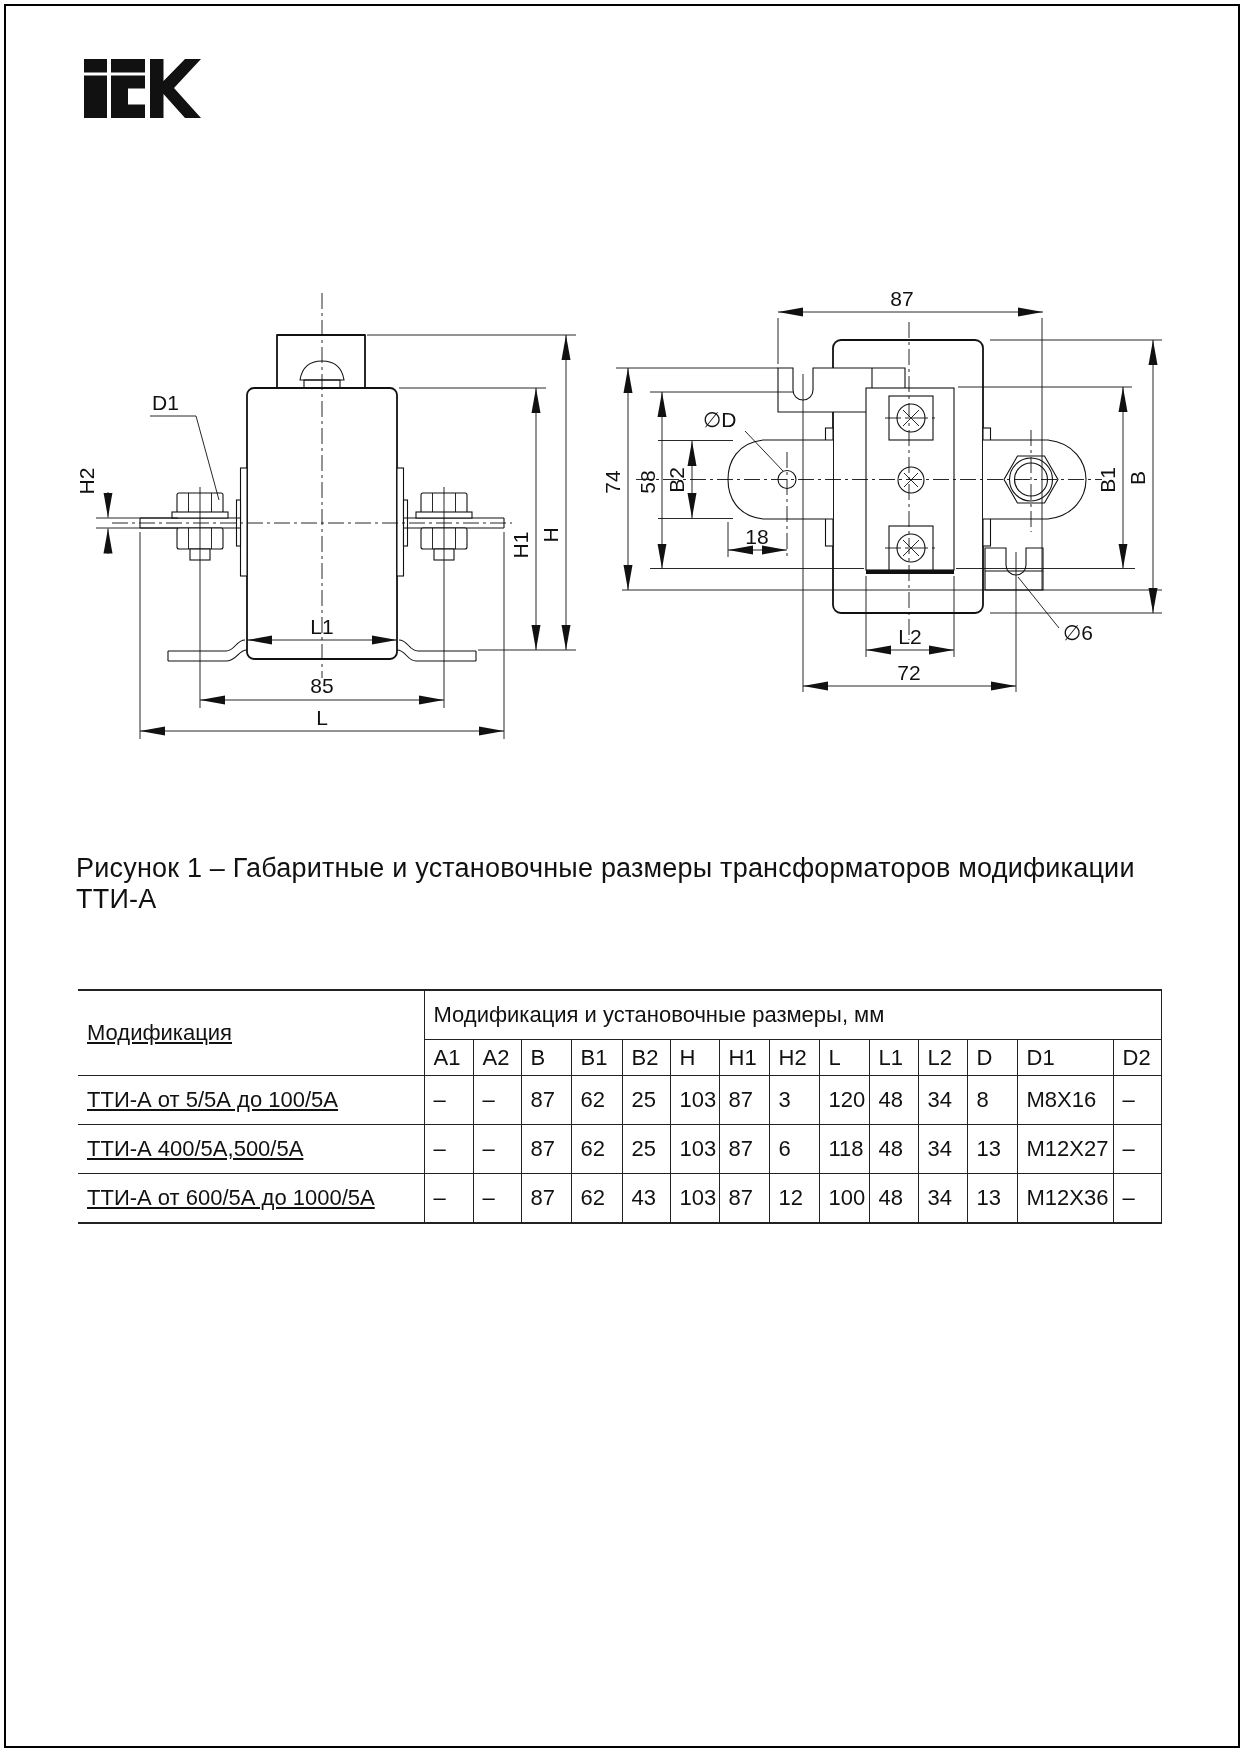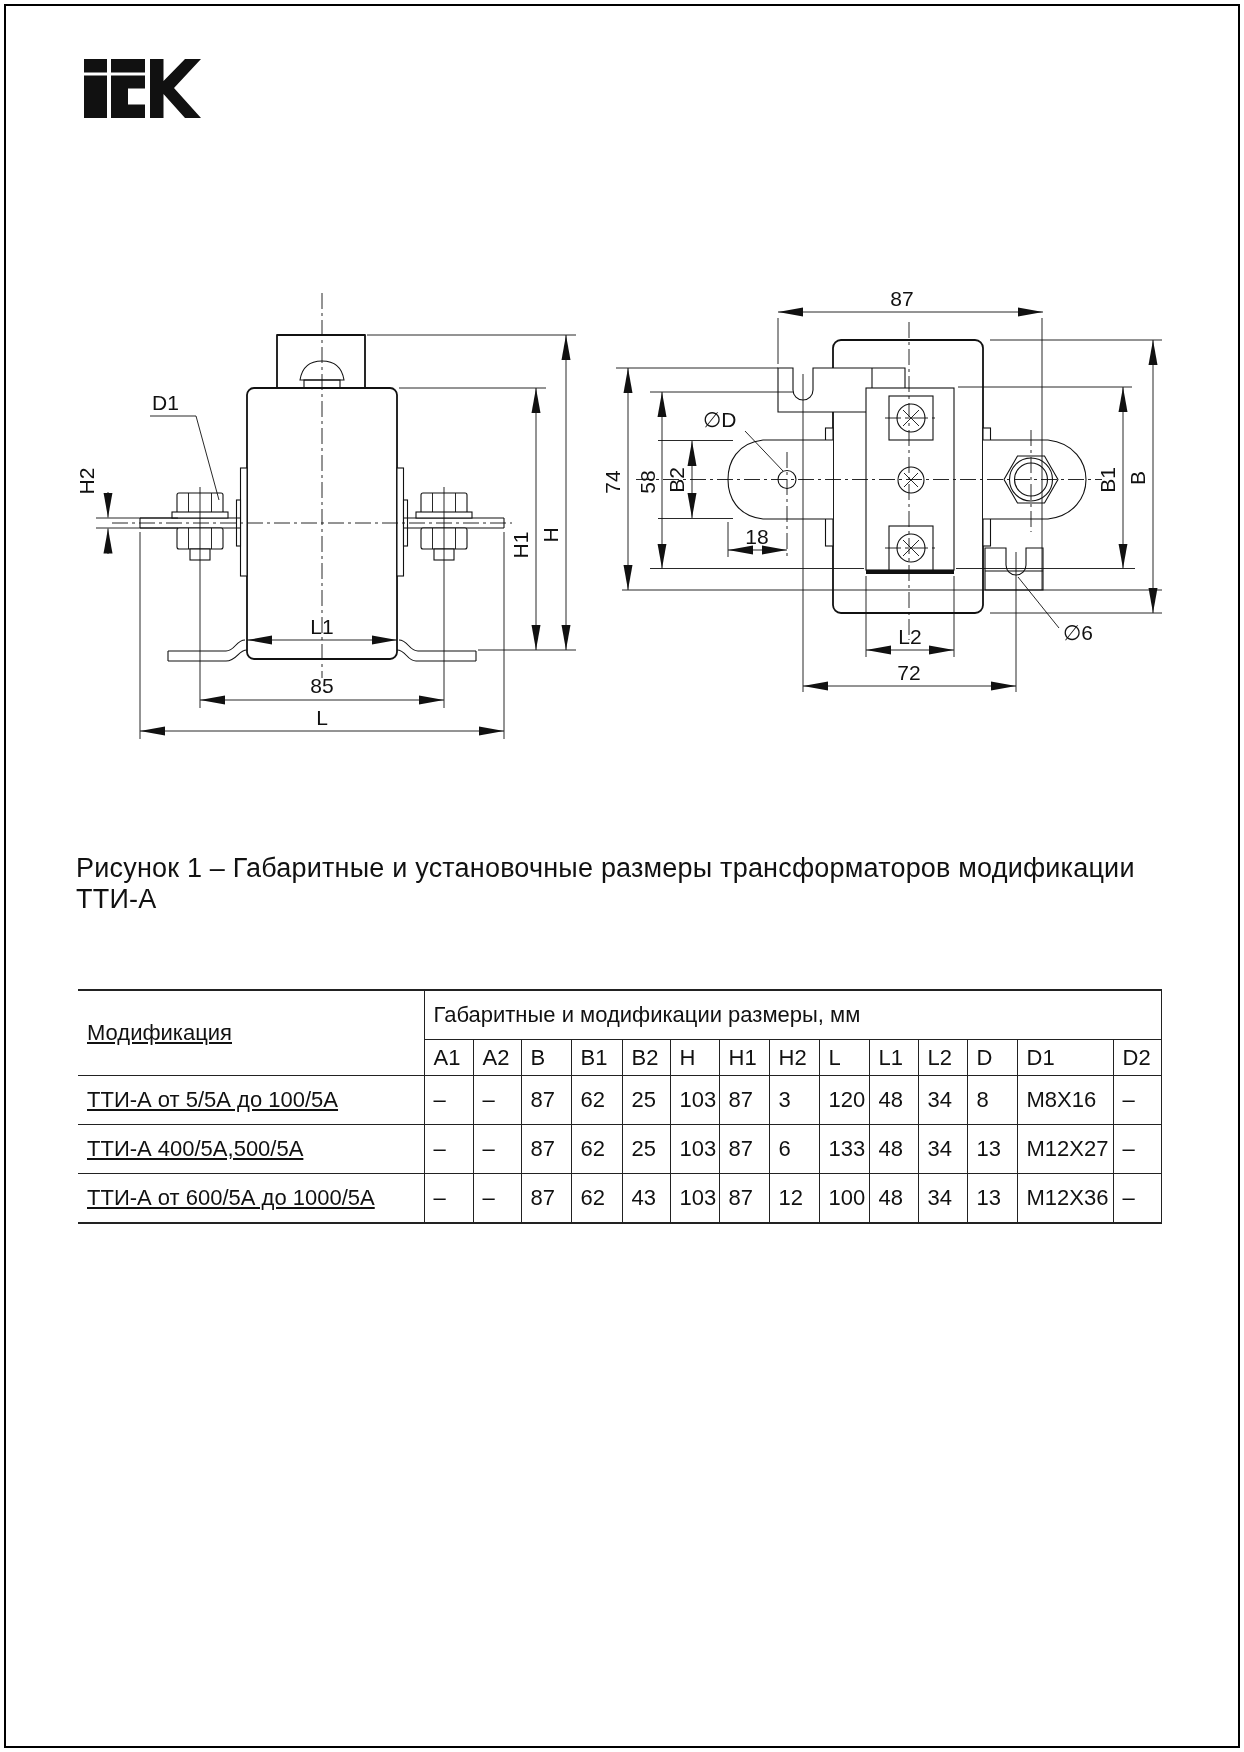--- a/index.html
+++ b/index.html
@@ -256,21 +256,21 @@
       <col style="width:50px">
         <col style="width:49px">
         <col style="width:49px">
       <col style="width:50px">
         <col style="width:96px">
         <col style="width:48px">
     </colgroup>
     <tbody>
         <tr class="r-top r-group">
       <td class="c-first" rowspan="2">Модификация</td>
-      <td colspan="14">Габаритные и модификации размеры, мм</td>
+      <td colspan="14">Модификация и установочные размеры, мм</td>
     </tr>
     <tr class="r-sub">
       <td>A1</td>
       <td>A2</td>
       <td>B</td>
       <td>B1</td>
       <td>B2</td>
       <td>H</td>
       <td>H1</td>
       <td>H2</td>
@@ -301,21 +301,21 @@
     <tr class="r-data">
       <td class="c-first">ТТИ-А 400/5А,500/5А</td>
       <td>–</td>
       <td>–</td>
       <td>87</td>
       <td>62</td>
       <td>25</td>
       <td>103</td>
       <td>87</td>
       <td>6</td>
-      <td>133</td>
+      <td>118</td>
       <td>48</td>
       <td>34</td>
       <td>13</td>
       <td>M12X27</td>
       <td>–</td>
     </tr>
     <tr class="r-data r-last">
       <td class="c-first">ТТИ-А от 600/5А до 1000/5А</td>
       <td>–</td>
       <td>–</td>

